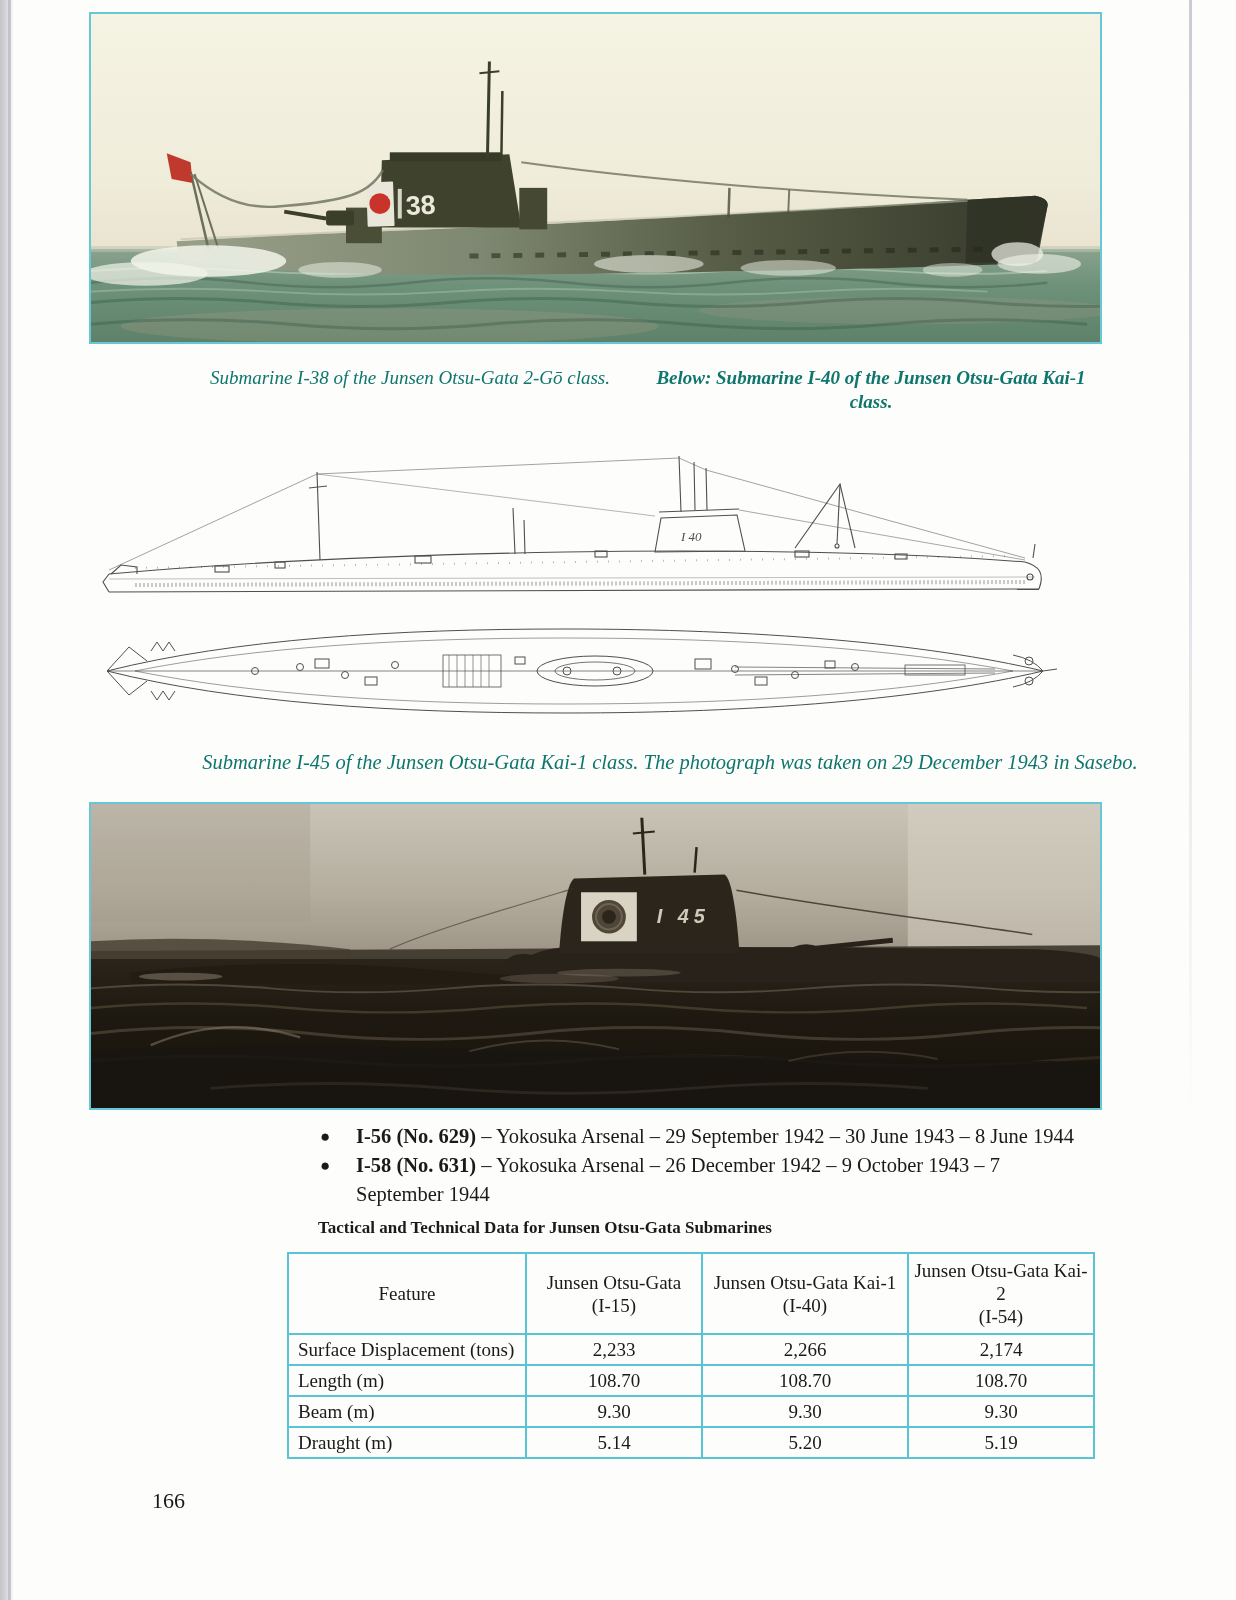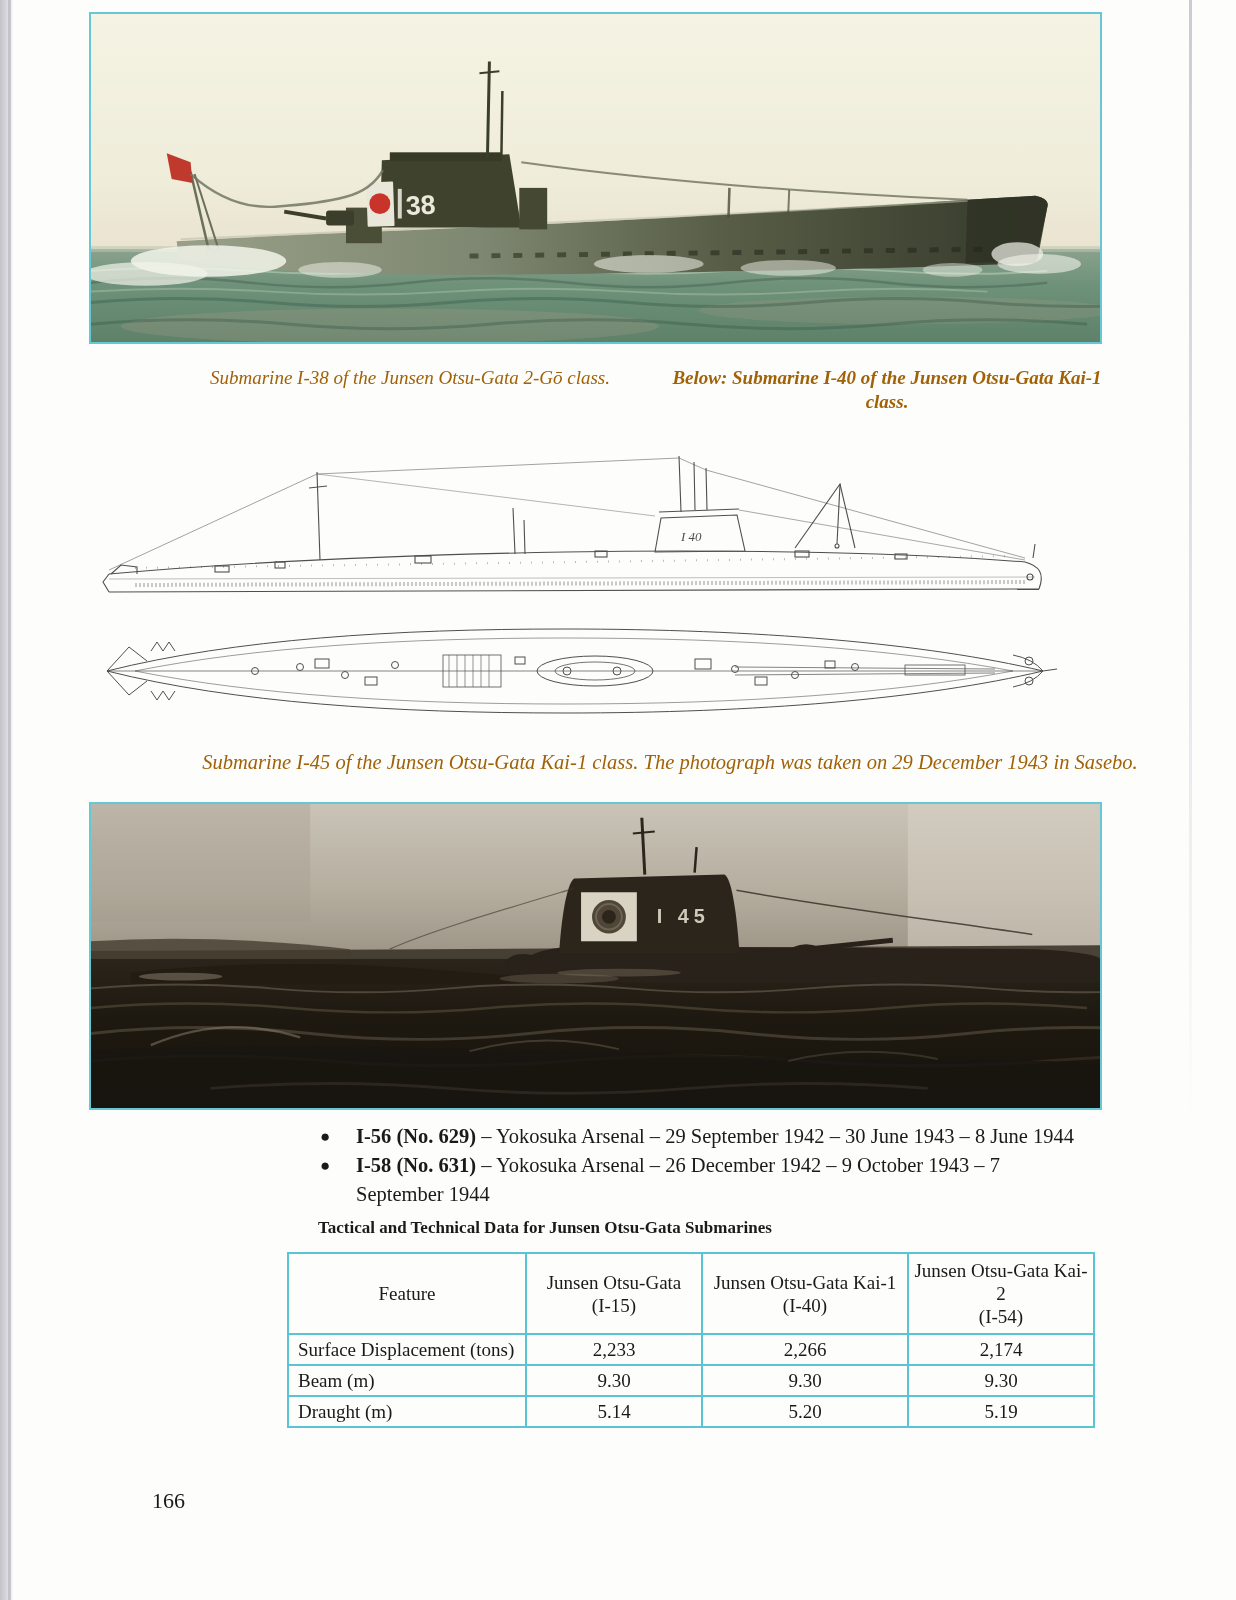--- a/index.html
+++ b/index.html
@@ -11,28 +11,28 @@
   
   .scan-left{left:0;top:0;width:14px;height:1600px;
     background:linear-gradient(90deg,#c3c3c9 0%,#d6d6dc 45%,#ededf1 78%,#ffffff 100%);}
   .scan-left-line{left:8px;top:0;width:3px;height:1600px;background:#a9a9b1;opacity:.55;}
   .scan-right-line{left:1189px;top:0;width:3px;height:1120px;
     background:linear-gradient(180deg,#cbcbd3 0%,#e3e3e9 55%,rgba(255,255,255,0) 100%);}
   
   .photo{border:2px solid #66c7d5;box-sizing:border-box;background:#eee;overflow:hidden;}
   .photo svg{display:block;width:100%;height:100%;}
   #photo1{left:89px;top:12px;width:1013px;height:332px;}
-  #photo2{left:89px;top:802px;width:1013px;height:308px;}
+  #photo2{left:89px;top:802px;width:1013px;height:308px;font-style:italic;}
   #drawing{left:95px;top:448px;width:965px;height:280px;text-align:center;}
   #drawing svg{display:block;width:100%;}
   
-  .caption{font-style:italic;font-size:19px;line-height:24px;text-align:center;color:#a16207;}
+  .caption{font-style:italic;font-size:19px;line-height:24px;text-align:center;color:#0f766e;}
   .caption.bold{font-weight:bold;}
   #cap1-left{left:175px;top:366px;width:470px;}
-  #cap1-right{left:652px;top:366px;width:470px;font-style:italic;}
+  #cap1-right{left:636px;top:366px;width:470px;font-style:italic;}
   #cap2{left:170px;top:750px;width:1000px;font-weight:normal;font-size:20.5px;}
   
   #bullets{left:318px;top:1122px;width:764px;font-size:20.5px;line-height:29px;}
   .bullet{display:flex;align-items:flex-start;}
   .bullet .dot{width:36px;flex:0 0 36px;font-size:17px;line-height:29px;padding-left:2px;}
   .bullet .btxt{width:726px;}
   .bullet .lead{font-weight:bold;}
   
   #table-title{left:318px;top:1218px;font-weight:bold;font-size:17px;}
   #data-table{left:287px;top:1252px;width:806px;border-collapse:collapse;table-layout:fixed;
@@ -311,20 +311,26 @@
     </tr>
   </thead>
   <tbody>
     <tr>
       <td class="feature">Surface Displacement (tons)</td>
       <td class="val">2,233</td>
       <td class="val">2,266</td>
       <td class="val">2,174</td>
     </tr>
     <tr>
+      <td class="feature">Length (m)</td>
+      <td class="val">108.70</td>
+      <td class="val">108.70</td>
+      <td class="val">108.70</td>
+    </tr>
+    <tr>
       <td class="feature">Beam (m)</td>
       <td class="val">9.30</td>
       <td class="val">9.30</td>
       <td class="val">9.30</td>
     </tr>
     <tr>
       <td class="feature">Draught (m)</td>
       <td class="val">5.14</td>
       <td class="val">5.20</td>
       <td class="val">5.19</td>

